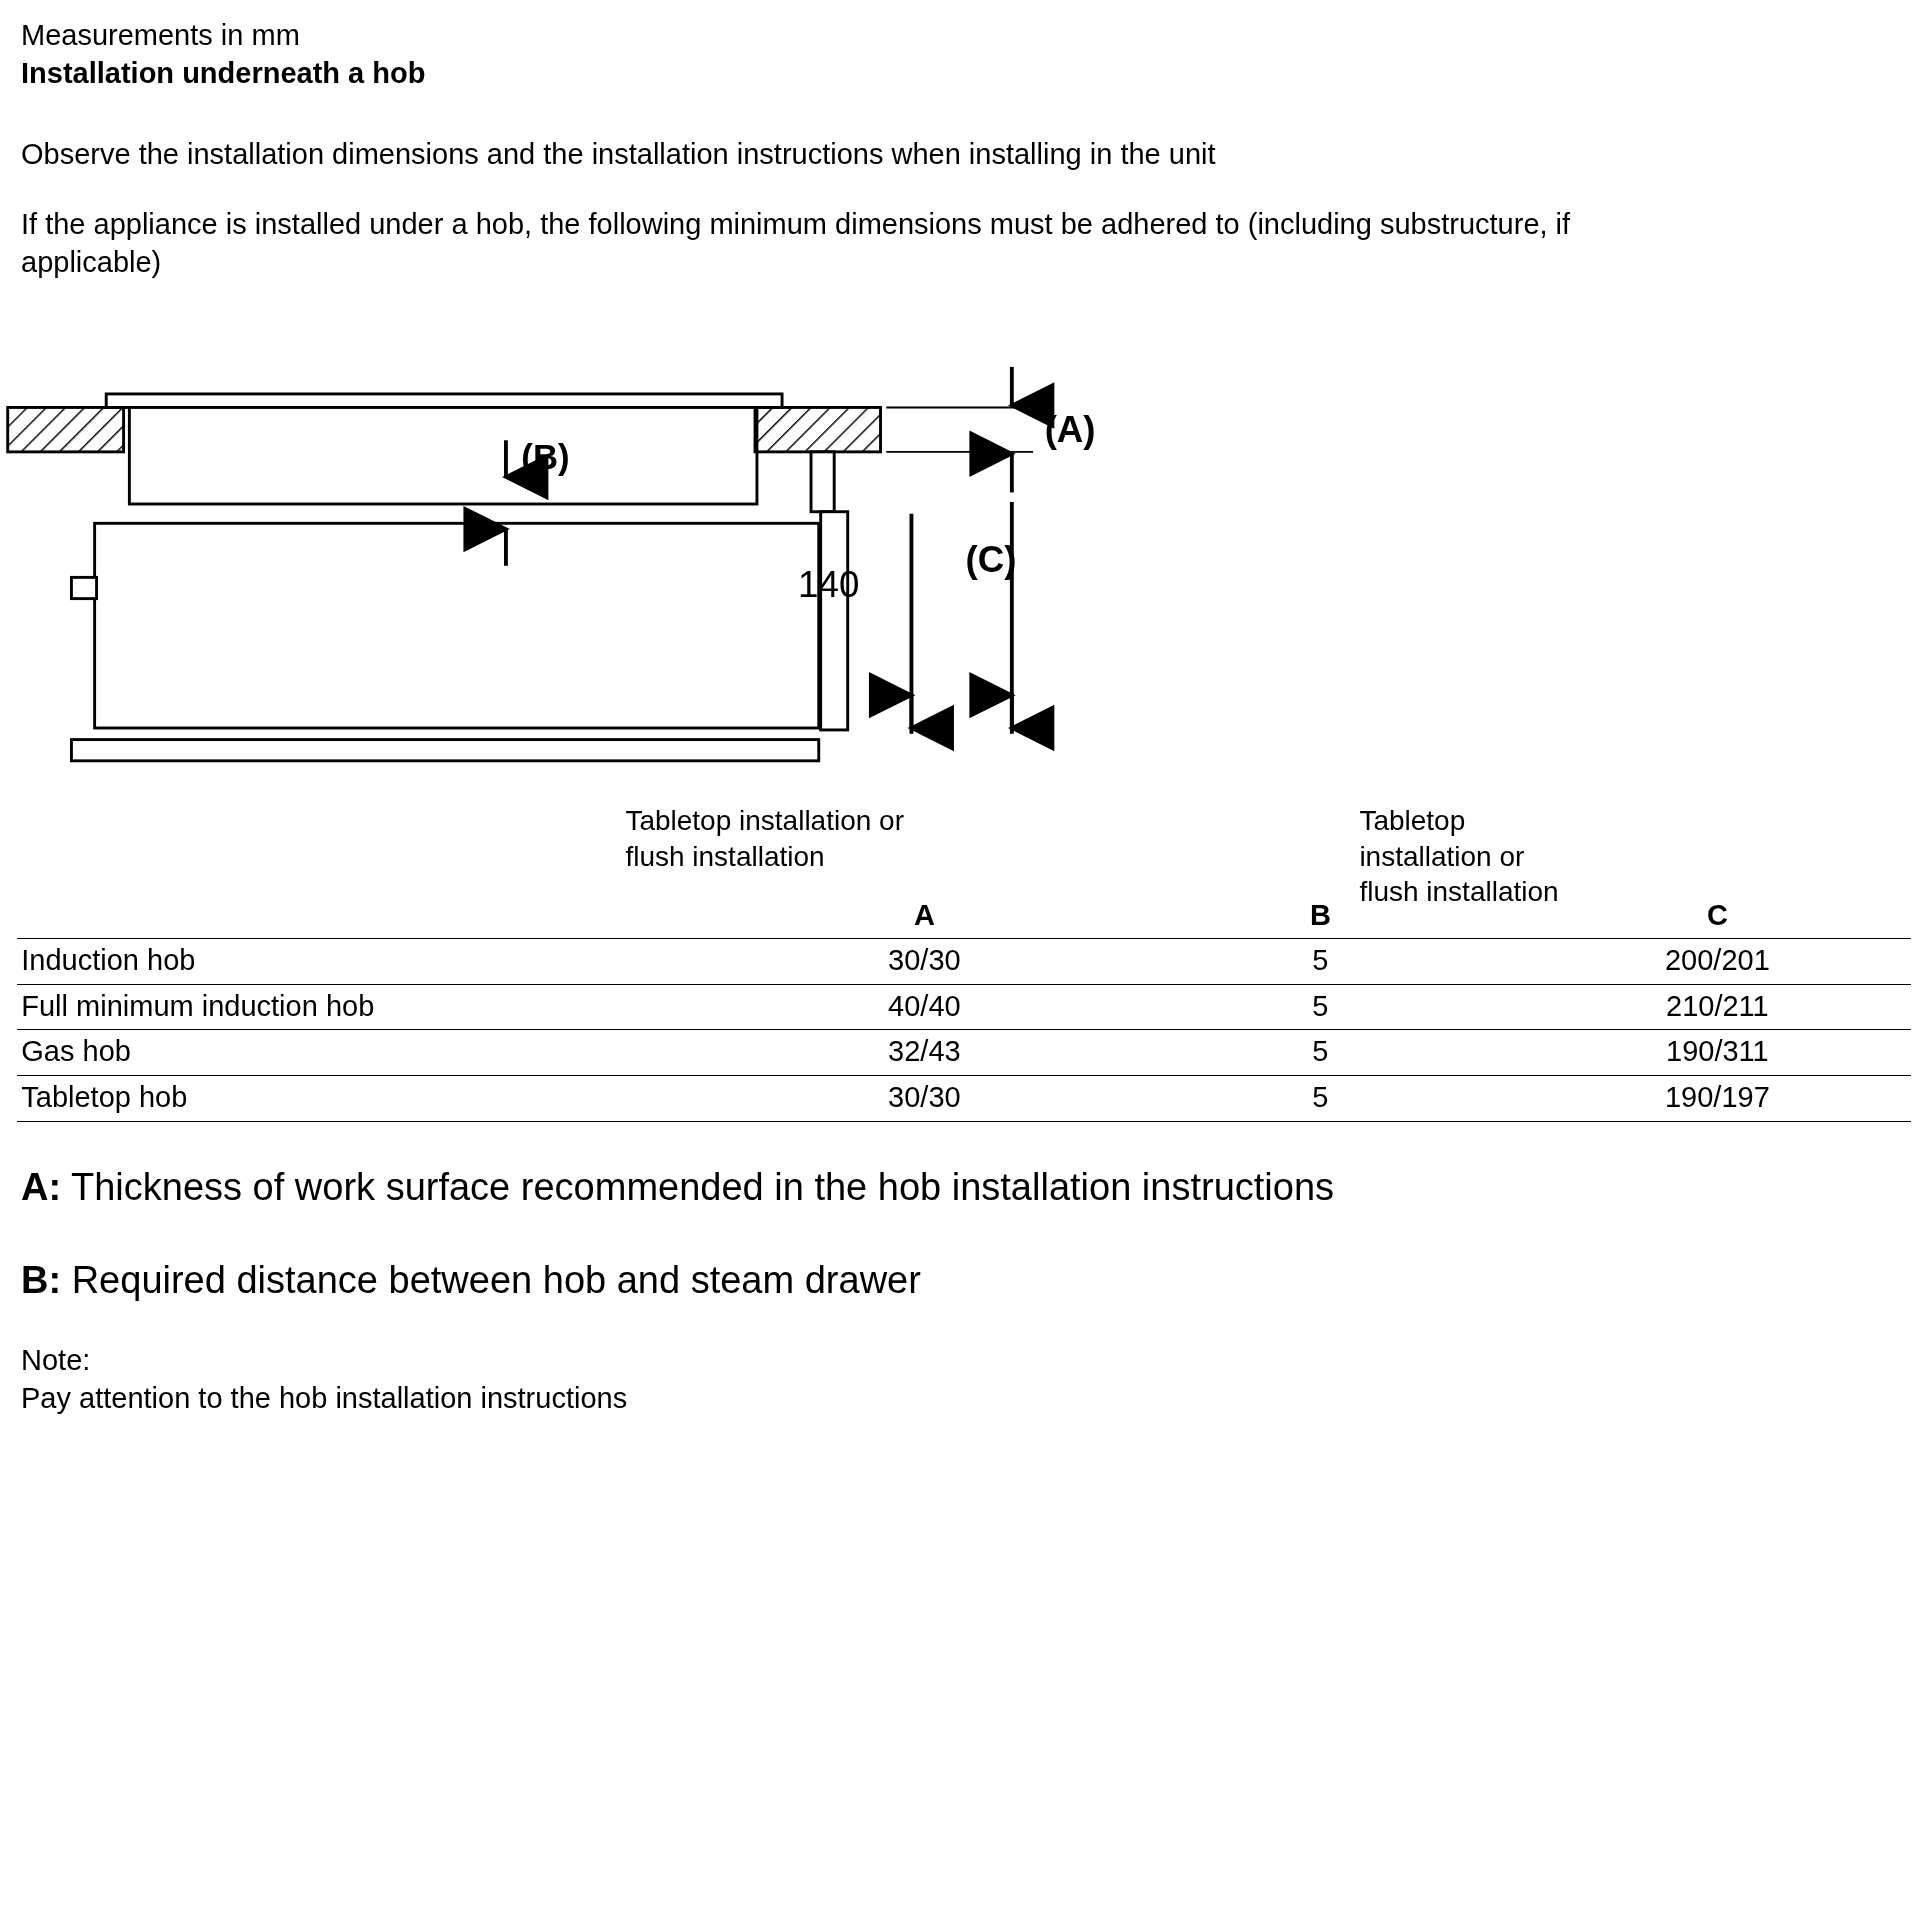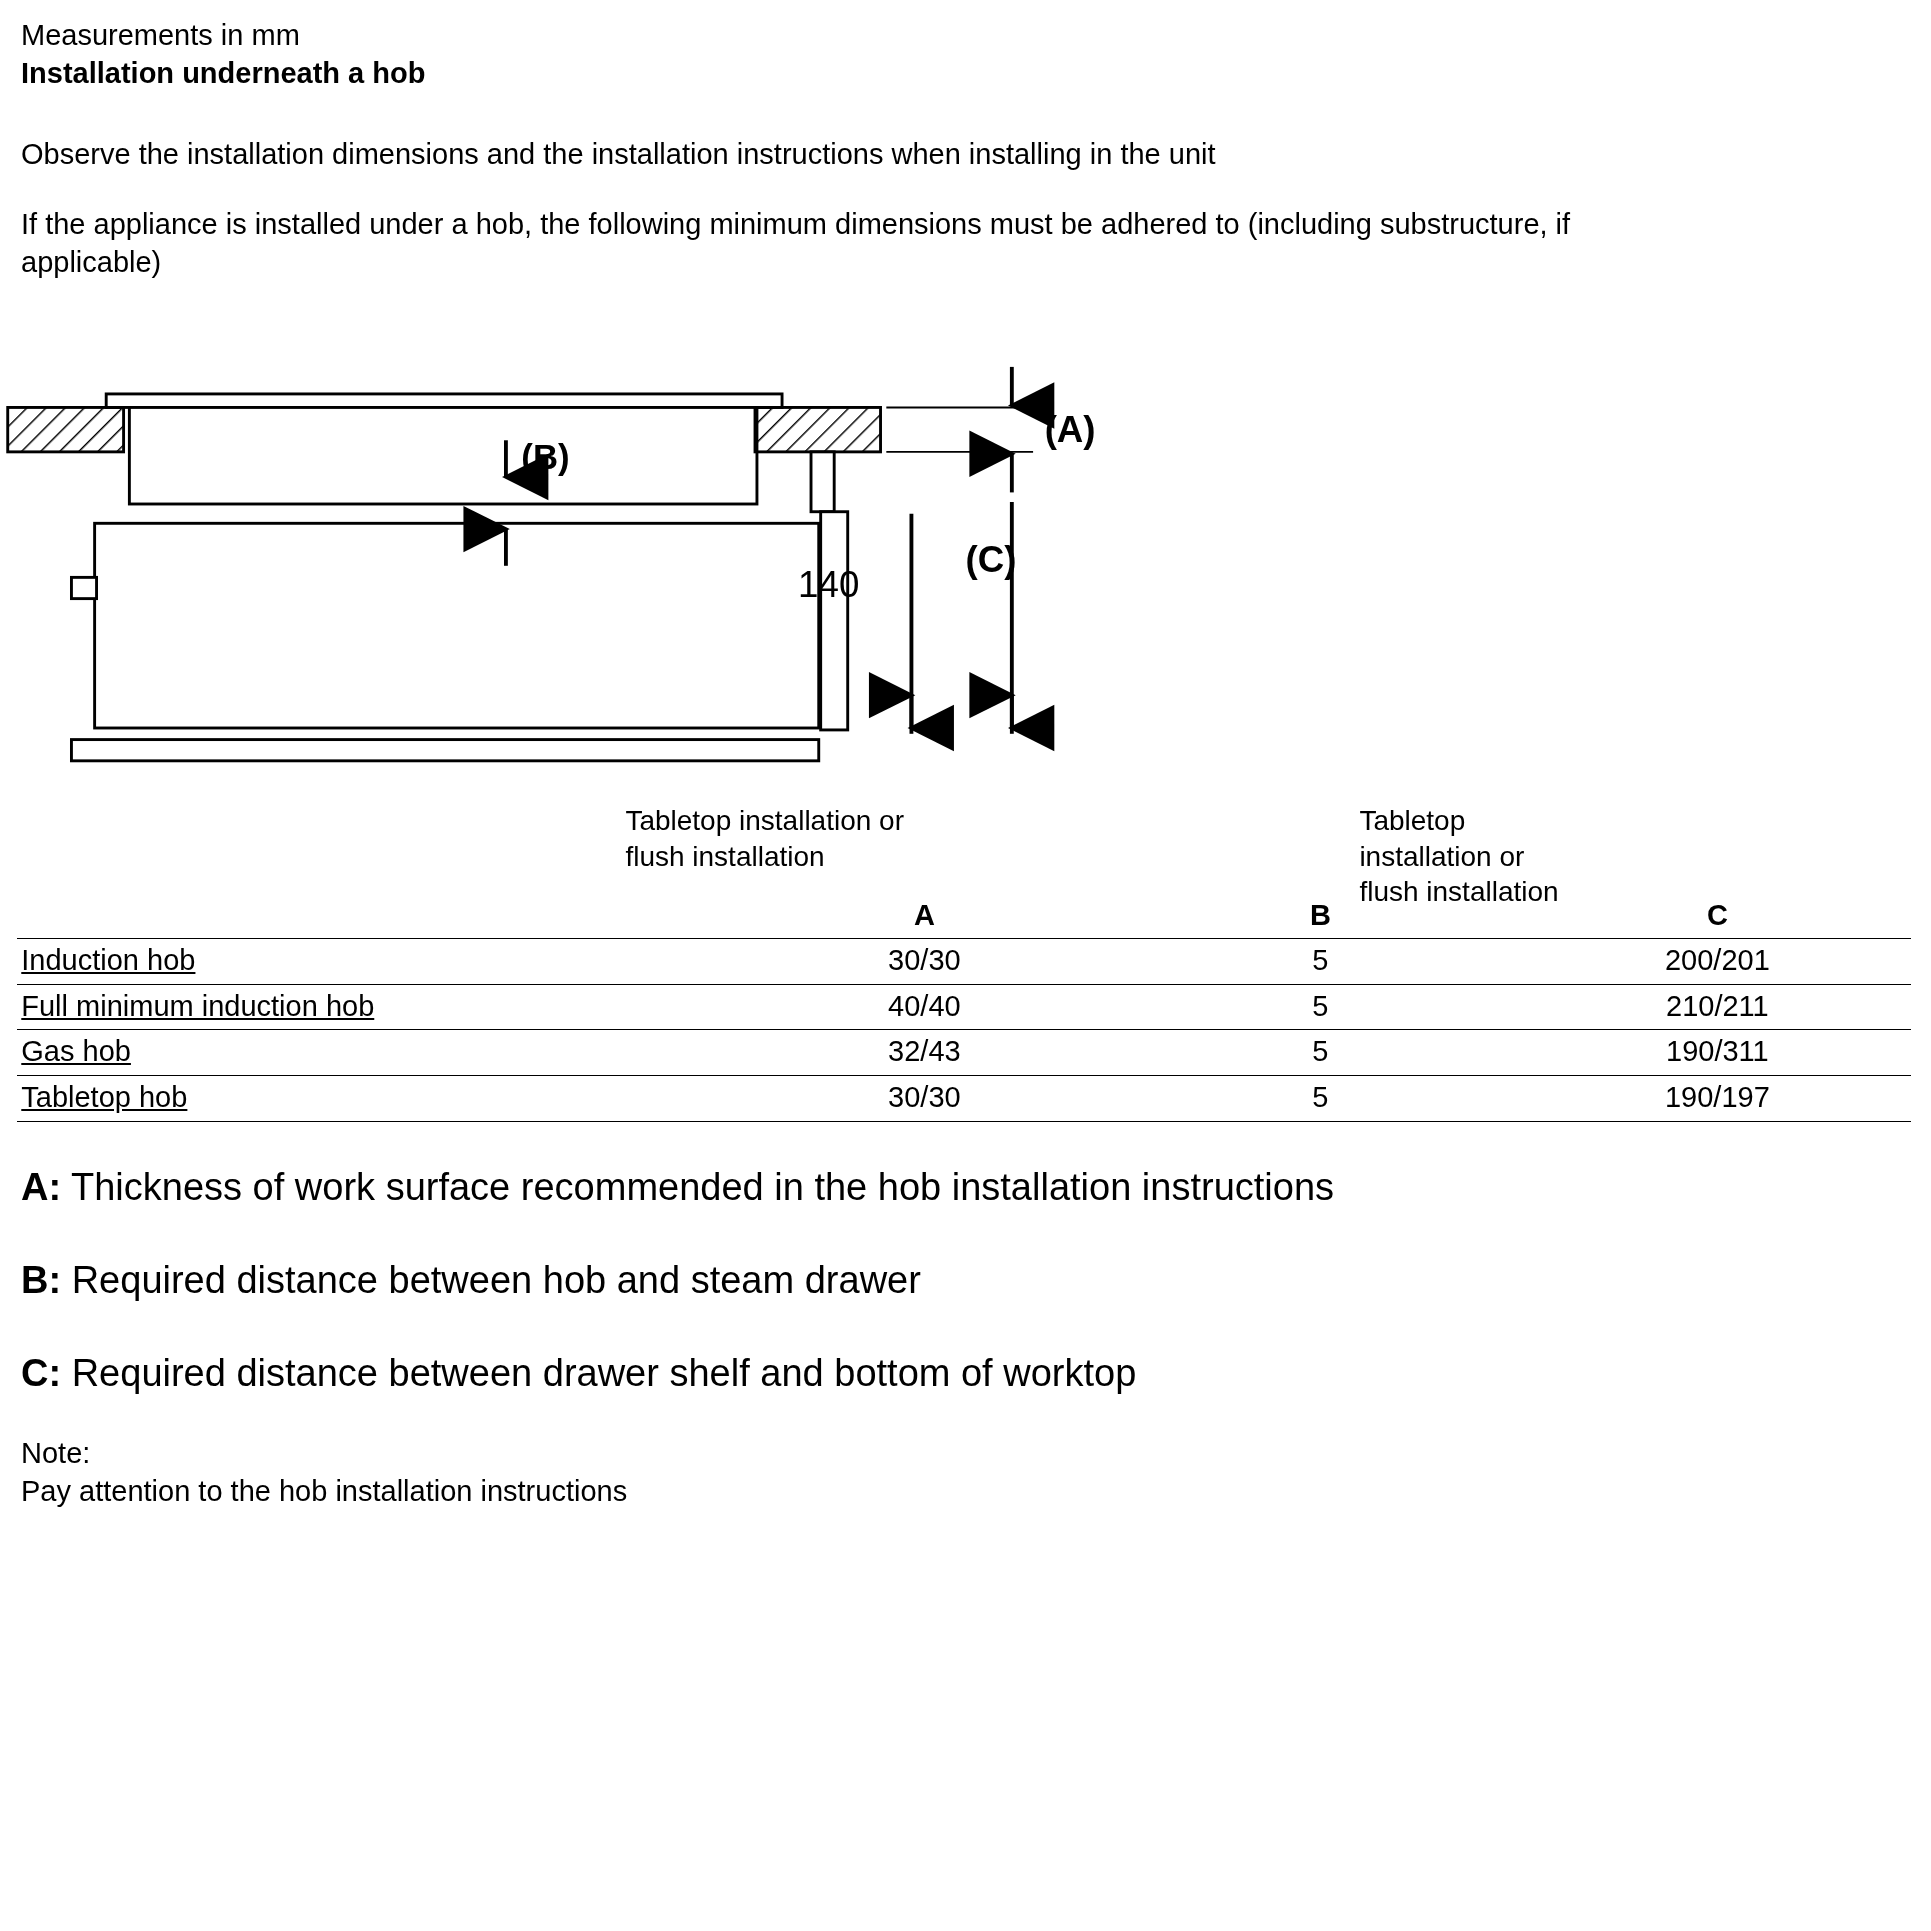--- a/index.html
+++ b/index.html
@@ -89,21 +89,20 @@
 
   table.dims th, table.dims td {
     padding: 4.8px 0 6.8px 0;
     font-weight: normal;
     text-align: center;
     vertical-align: bottom;
   }
   table.dims th.h-label, table.dims td.t-label {
     text-align: left;
     padding-left: 3.9px;
-    text-decoration: underline;
   }
   table.dims thead th {
     font-weight: bold;
     font-size: 29px;
     border-bottom: 1.9px solid #000;
     padding-bottom: 5.8px;
   }
   table.dims tbody td {
     border-bottom: 1.9px solid #000;
   }
@@ -263,24 +262,20 @@
 
   <div class="legend">
     <div class="item">
       <b>A:</b>
       <span>Thickness of work surface recommended in the hob installation instructions</span>
     </div>
     <div class="item">
       <b>B:</b>
       <span>Required distance between hob and steam drawer</span>
     </div>
-    <div class="item">
-      <b>C:</b>
-      <span>Required distance between drawer shelf and bottom of worktop</span>
-    </div>
   </div>
 
   <div class="note">
     <div class="nline">Note:</div>
     <div class="nline">Pay attention to the hob installation instructions</div>
   </div>
 
 </div>
 
 

